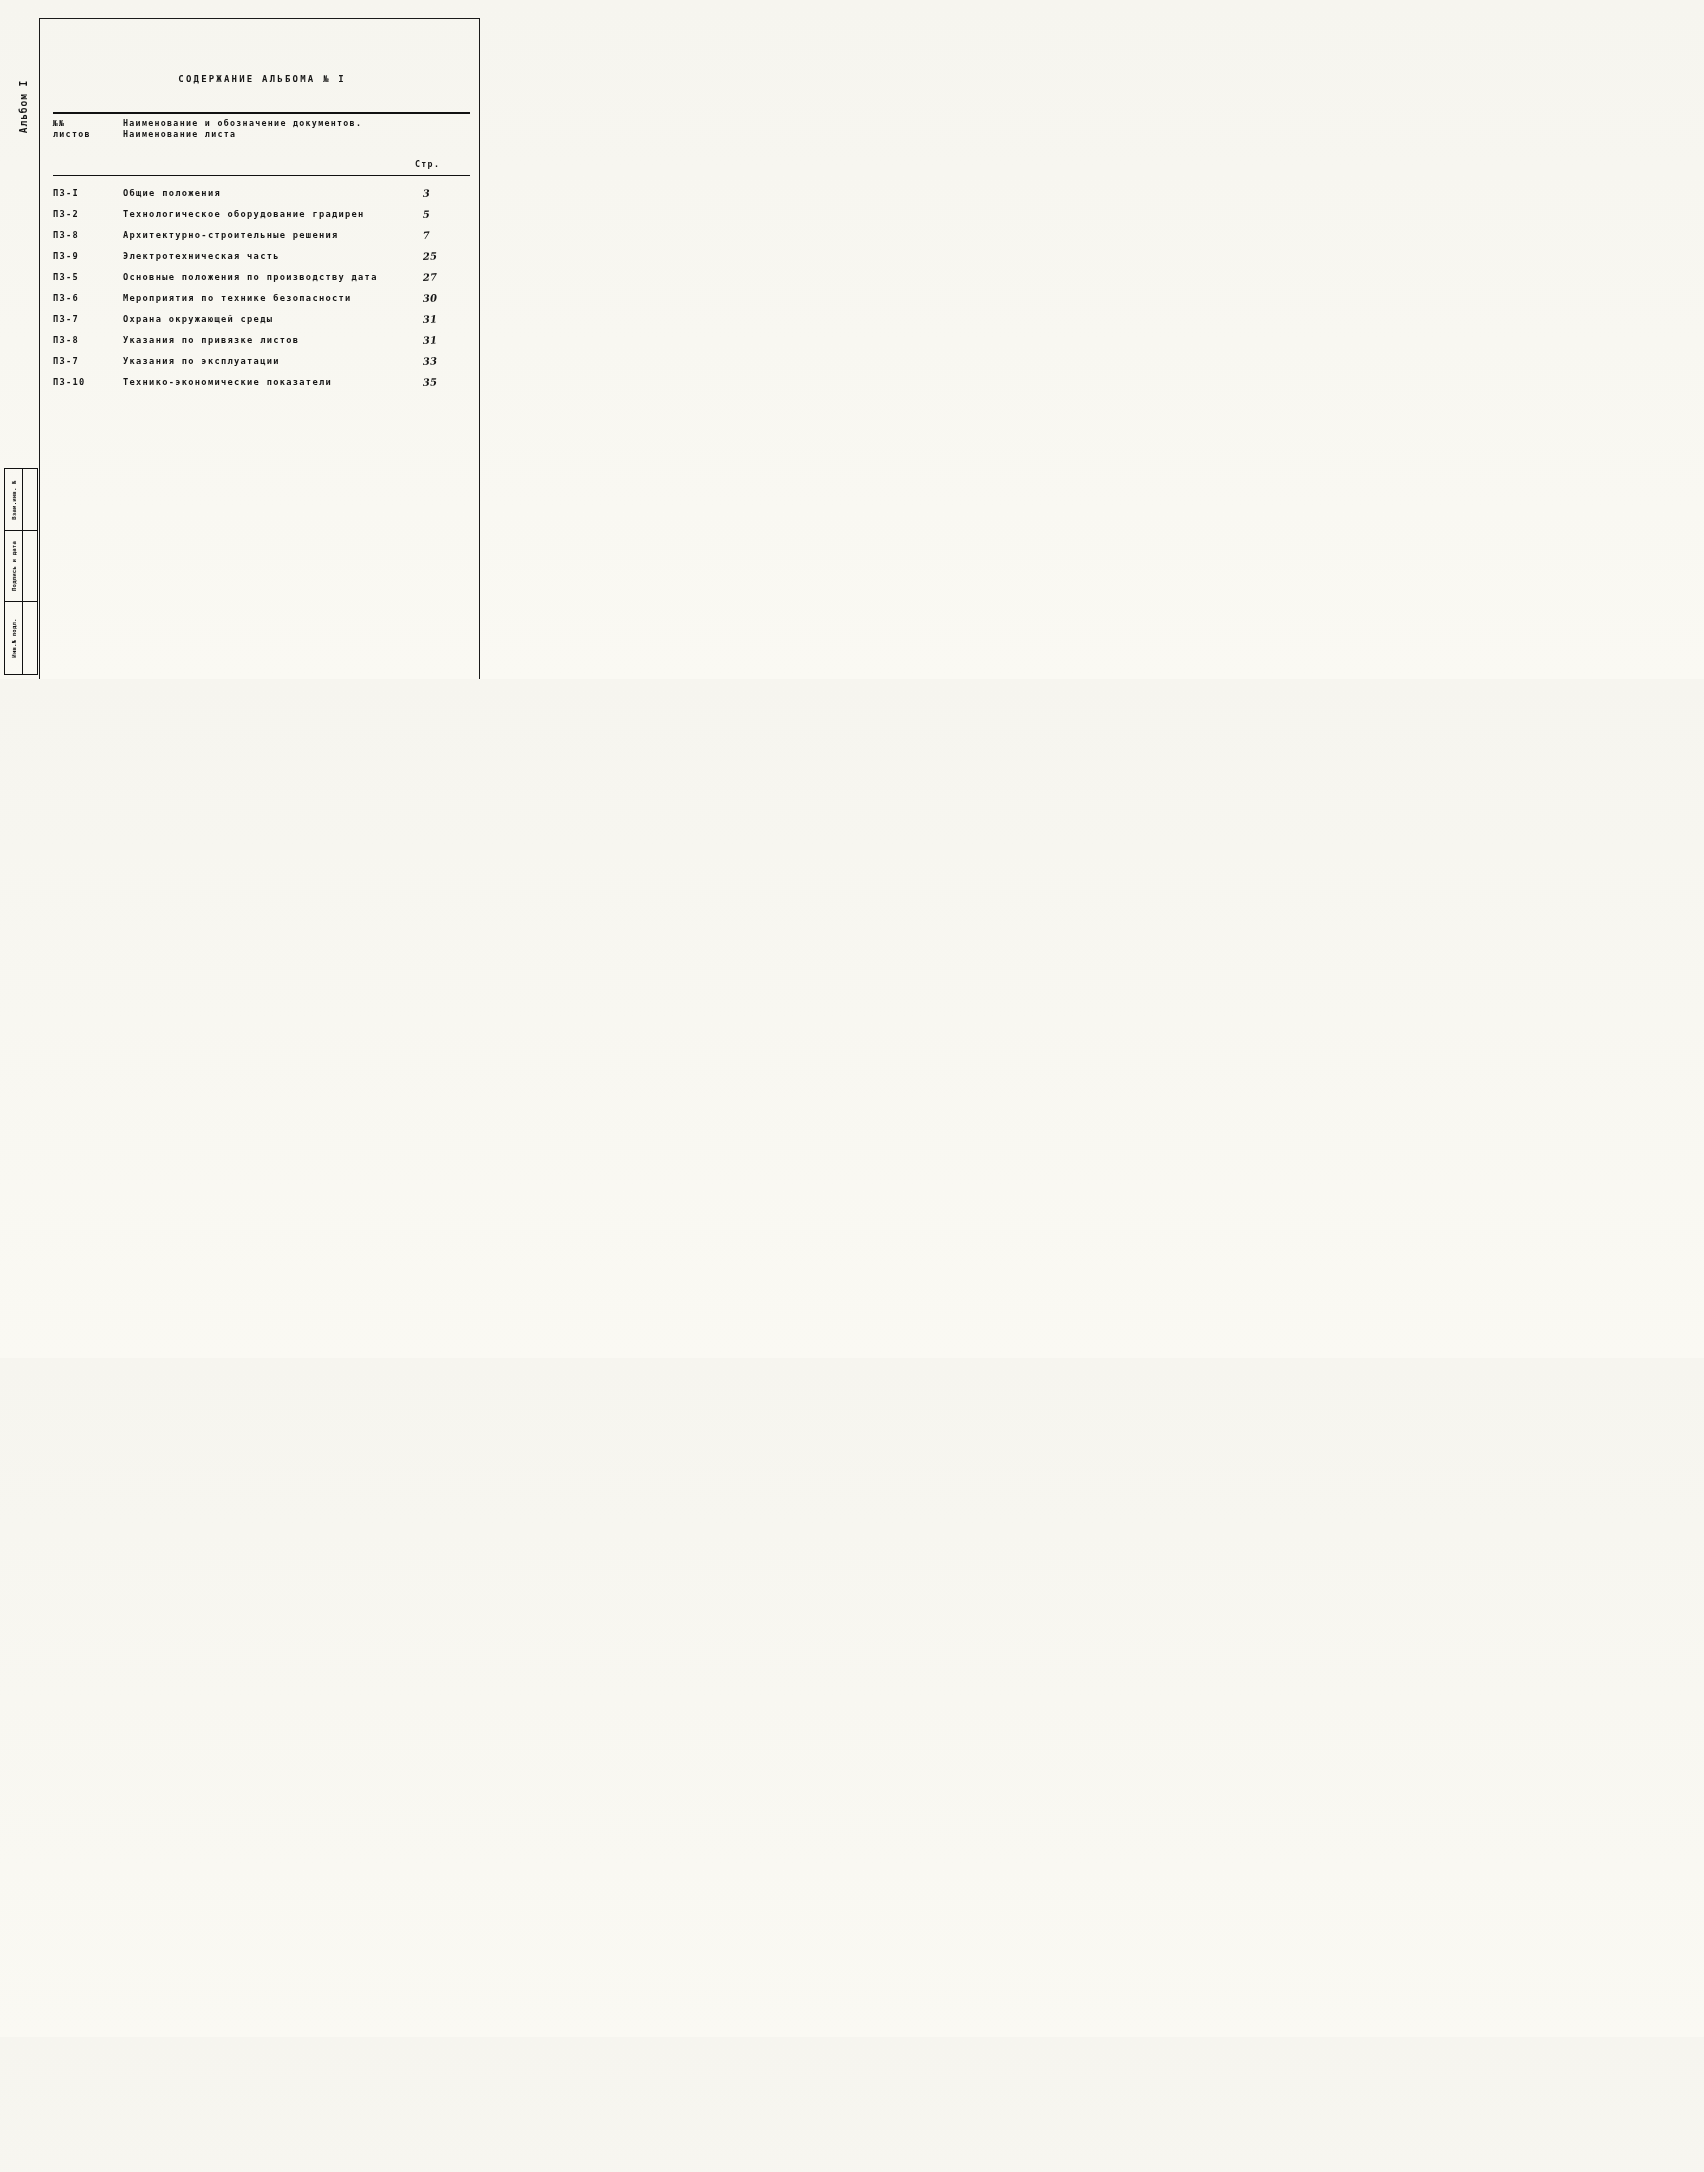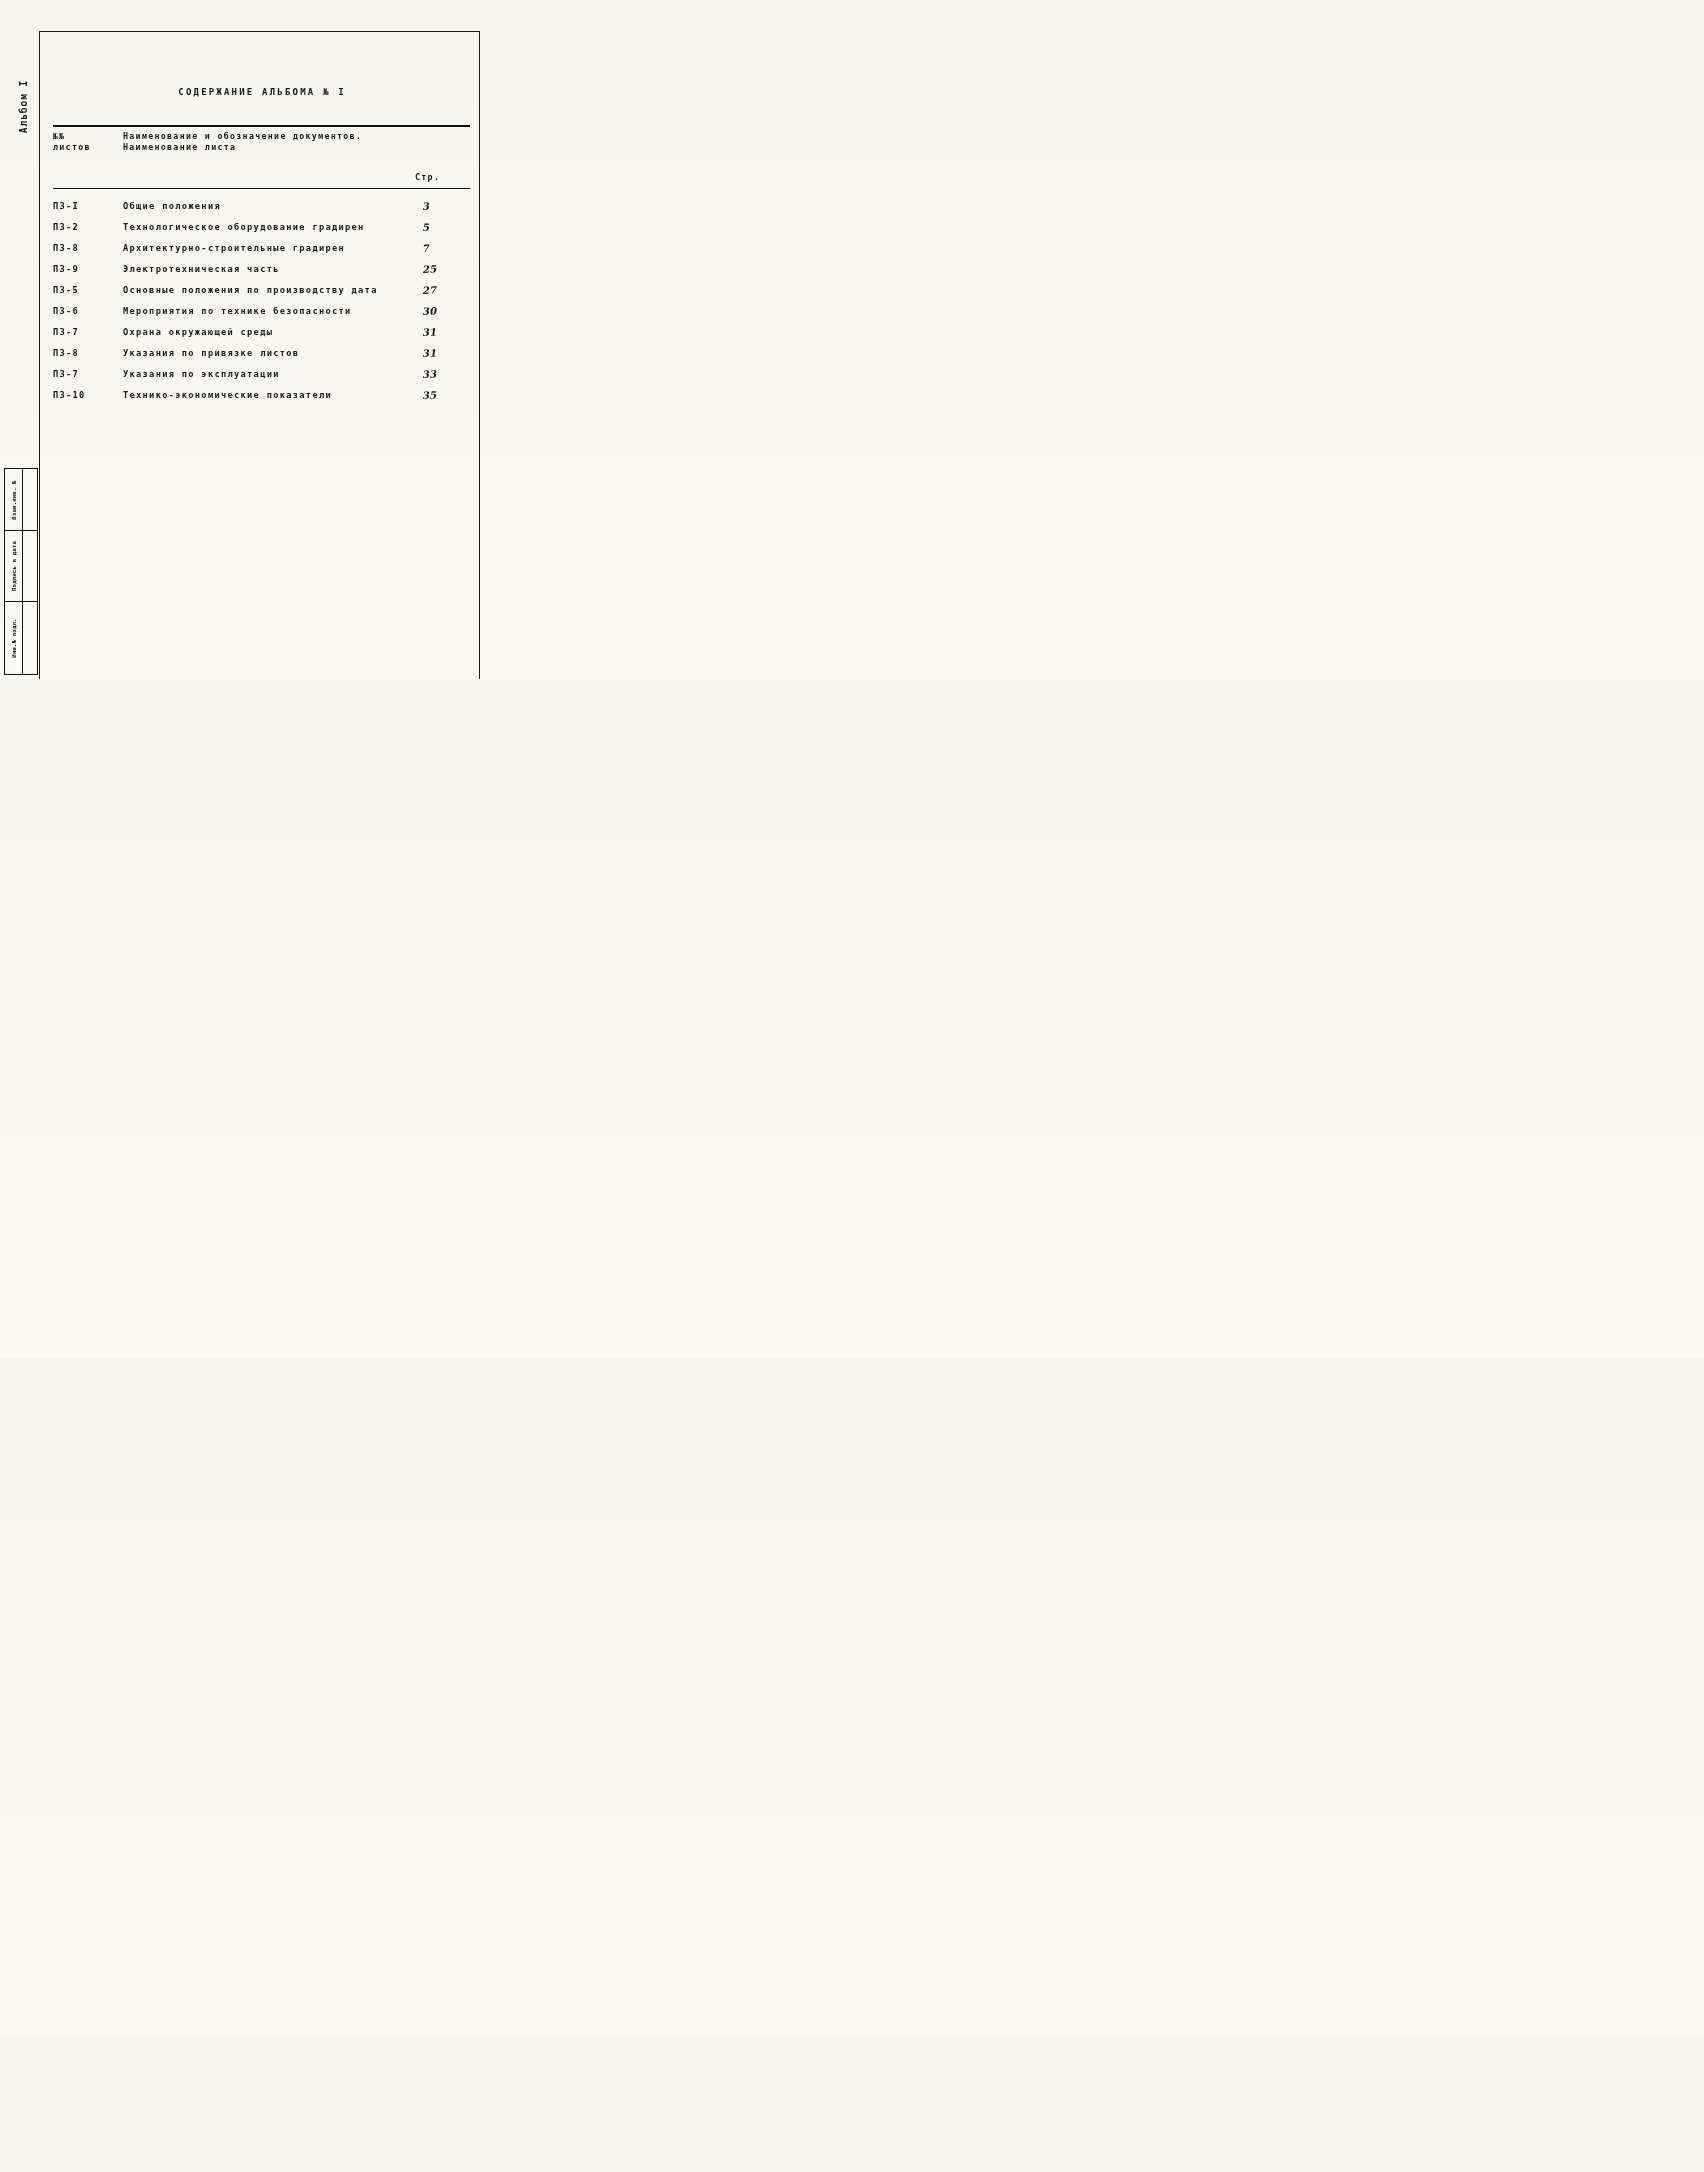--- a/index.html
+++ b/index.html
@@ -3,21 +3,21 @@
 <meta charset="utf-8">
 <style>
   html,body{margin:0;padding:0;}
   body{
     width:491px;height:679px;position:relative;
     background:linear-gradient(#f6f5ef,#faf9f3);
     font-family:"DejaVu Sans Mono", monospace;
     color:#161616;overflow:hidden;
   }
   .frame{
-    position:absolute;left:39px;top:31px;width:441px;height:742px;
+    position:absolute;left:39px;top:18px;width:441px;height:742px;
     border:1.3px solid #1a1a1a;border-left-width:1.7px;box-sizing:border-box;
   }
   
   .album-label{
     position:absolute;left:16.5px;top:76px;width:14.8px;height:61px;
     display:flex;align-items:center;justify-content:center;
   }
   .album-label span{
     transform:rotate(-90deg);white-space:nowrap;
     font-size:9.6px;font-weight:700;letter-spacing:0.9px;
@@ -146,21 +146,21 @@
         <div>Общие положения</div>
         <div class="page-num">3</div>
       </div>
       <div class="toc-row">
         <div>ПЗ-2</div>
         <div>Технологическое оборудование градирен</div>
         <div class="page-num">5</div>
       </div>
       <div class="toc-row">
         <div>ПЗ-8</div>
-        <div>Архитектурно-строительные градирен</div>
+        <div>Архитектурно-строительные решения</div>
         <div class="page-num">7</div>
       </div>
       <div class="toc-row">
         <div>ПЗ-9</div>
         <div>Электротехническая часть</div>
         <div class="page-num">25</div>
       </div>
       <div class="toc-row">
         <div>ПЗ-5</div>
         <div>Основные положения по производству дата</div>

